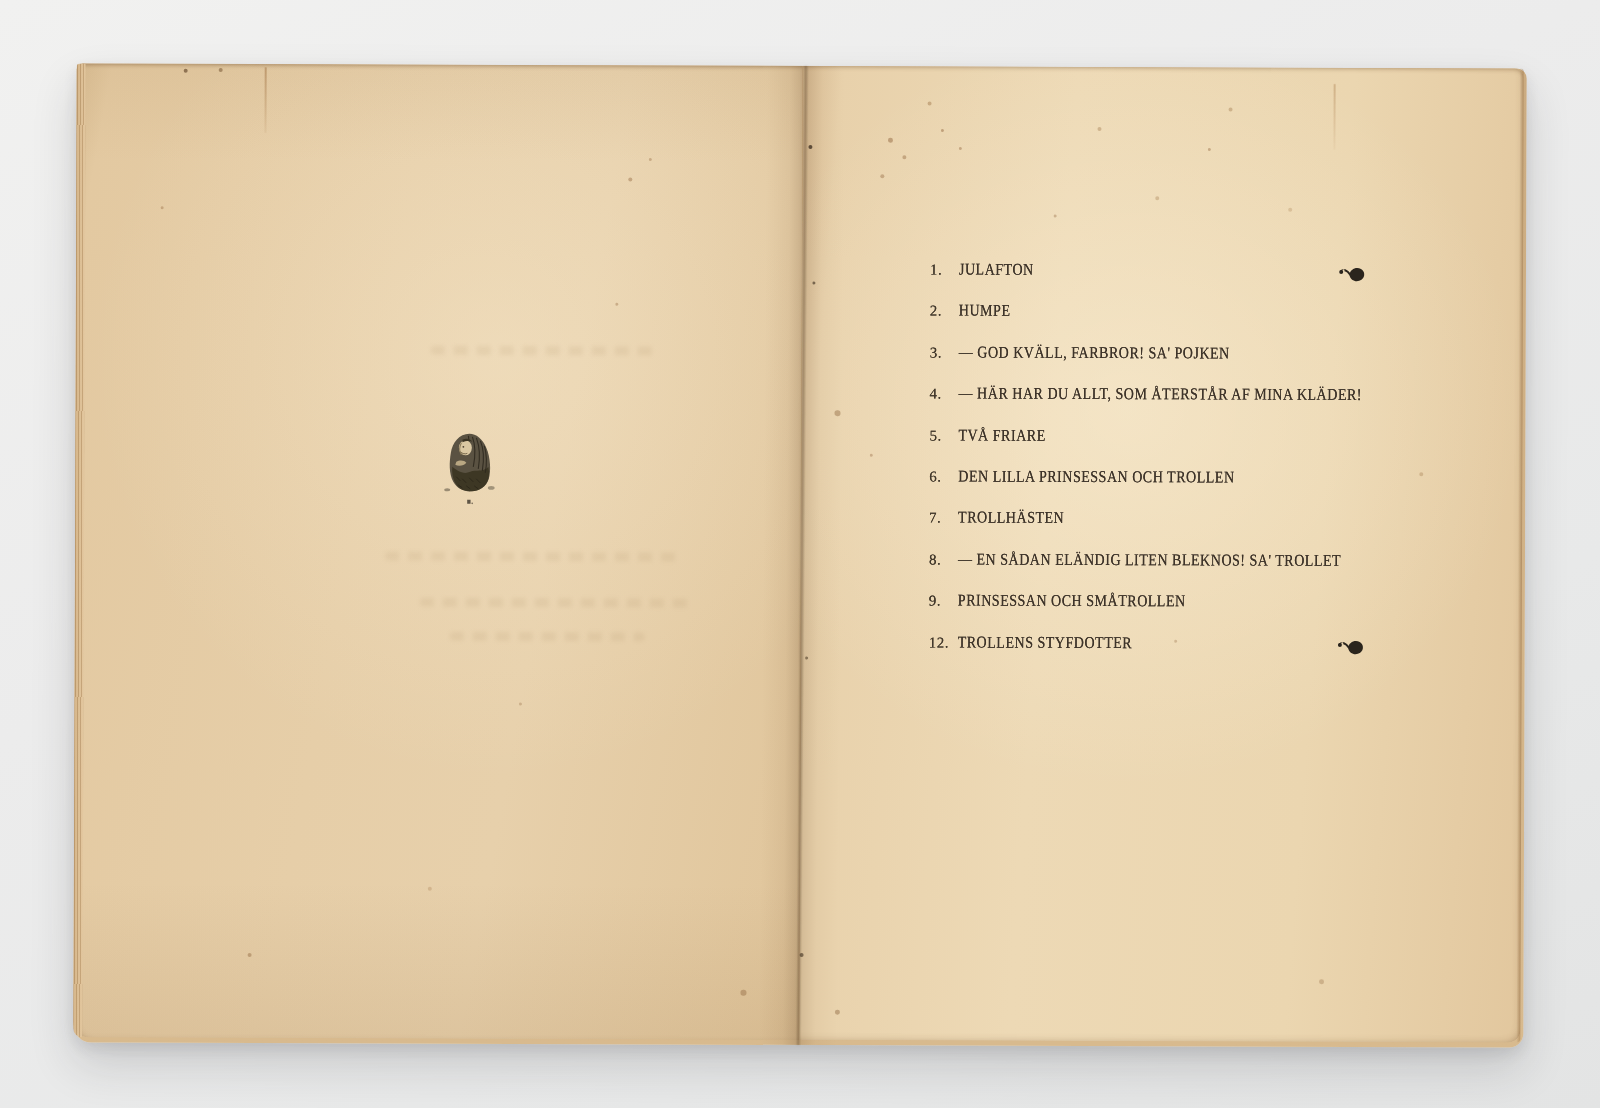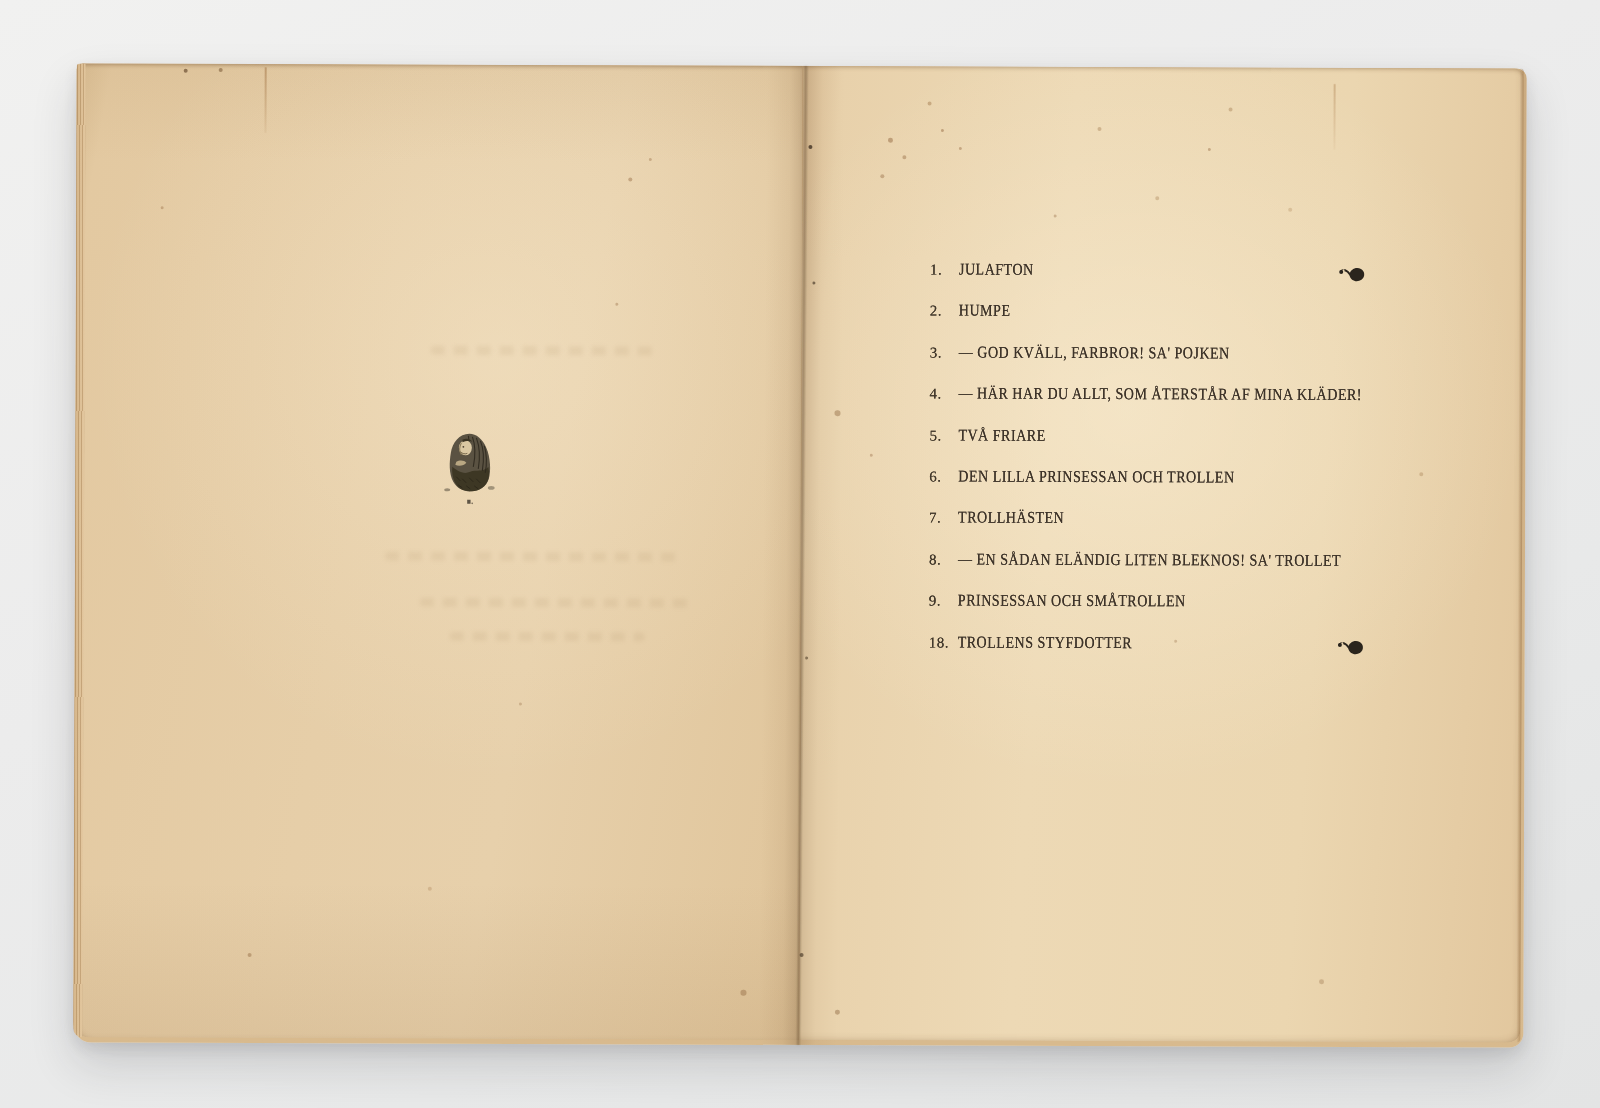--- a/index.html
+++ b/index.html
@@ -204,21 +204,21 @@
           </div>
           <div class="toc-row">
             <span class="toc-num">8.</span>
             <span class="toc-title">— EN SÅDAN ELÄNDIG LITEN BLEKNOS! SA' TROLLET</span>
           </div>
           <div class="toc-row">
             <span class="toc-num">9.</span>
             <span class="toc-title">PRINSESSAN OCH SMÅTROLLEN</span>
           </div>
           <div class="toc-row">
-            <span class="toc-num">18.</span>
+            <span class="toc-num">12.</span>
             <span class="toc-title">TROLLENS STYFDOTTER</span>
             <svg class="fleuron" viewBox="0 0 30 22" aria-hidden="true">
     <path d="M12.5,12 C13,6.5 19,3.5 24,6 C28,8 28.5,14 24.5,16.8 C20,19.8 13.5,18 12.5,12 Z" fill="#2b251d"></path>
     <path d="M13,11.5 C10,7 6,6 4.2,8.2" stroke="#2b251d" stroke-width="2" fill="none" stroke-linecap="round"></path>
     <circle cx="4.2" cy="9" r="2" fill="#2b251d"></circle>
     <circle cx="6.6" cy="7.4" r="1" fill="#e9d3ae"></circle>
   </svg>
           </div>
         </div>
     </div>

